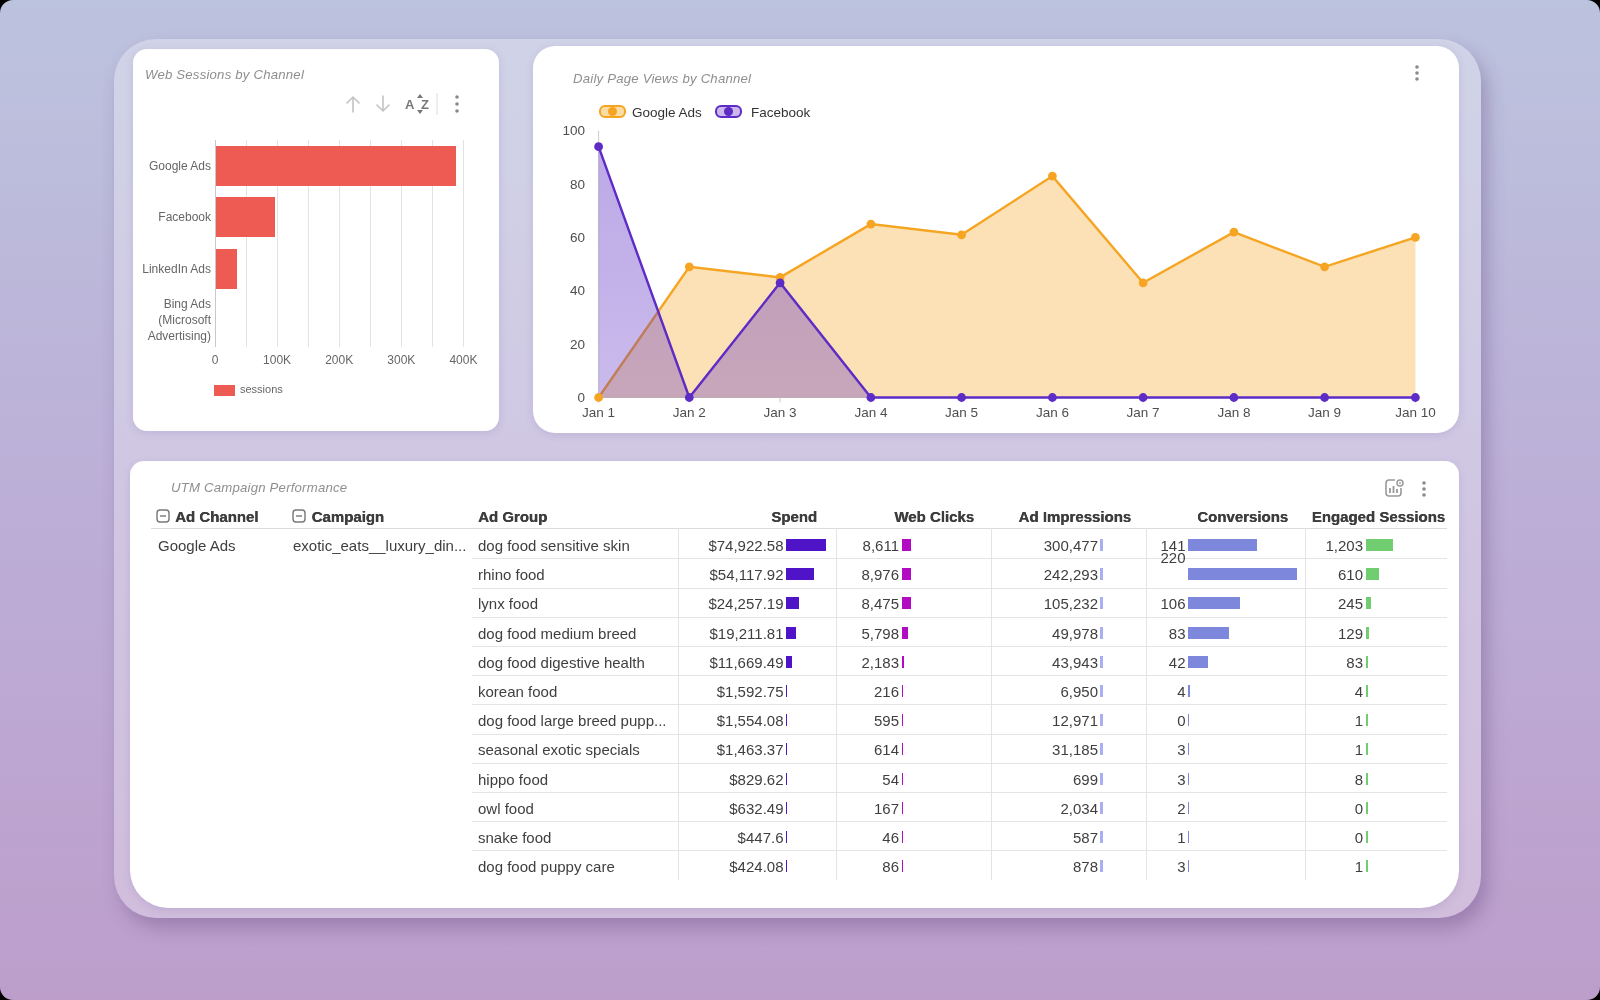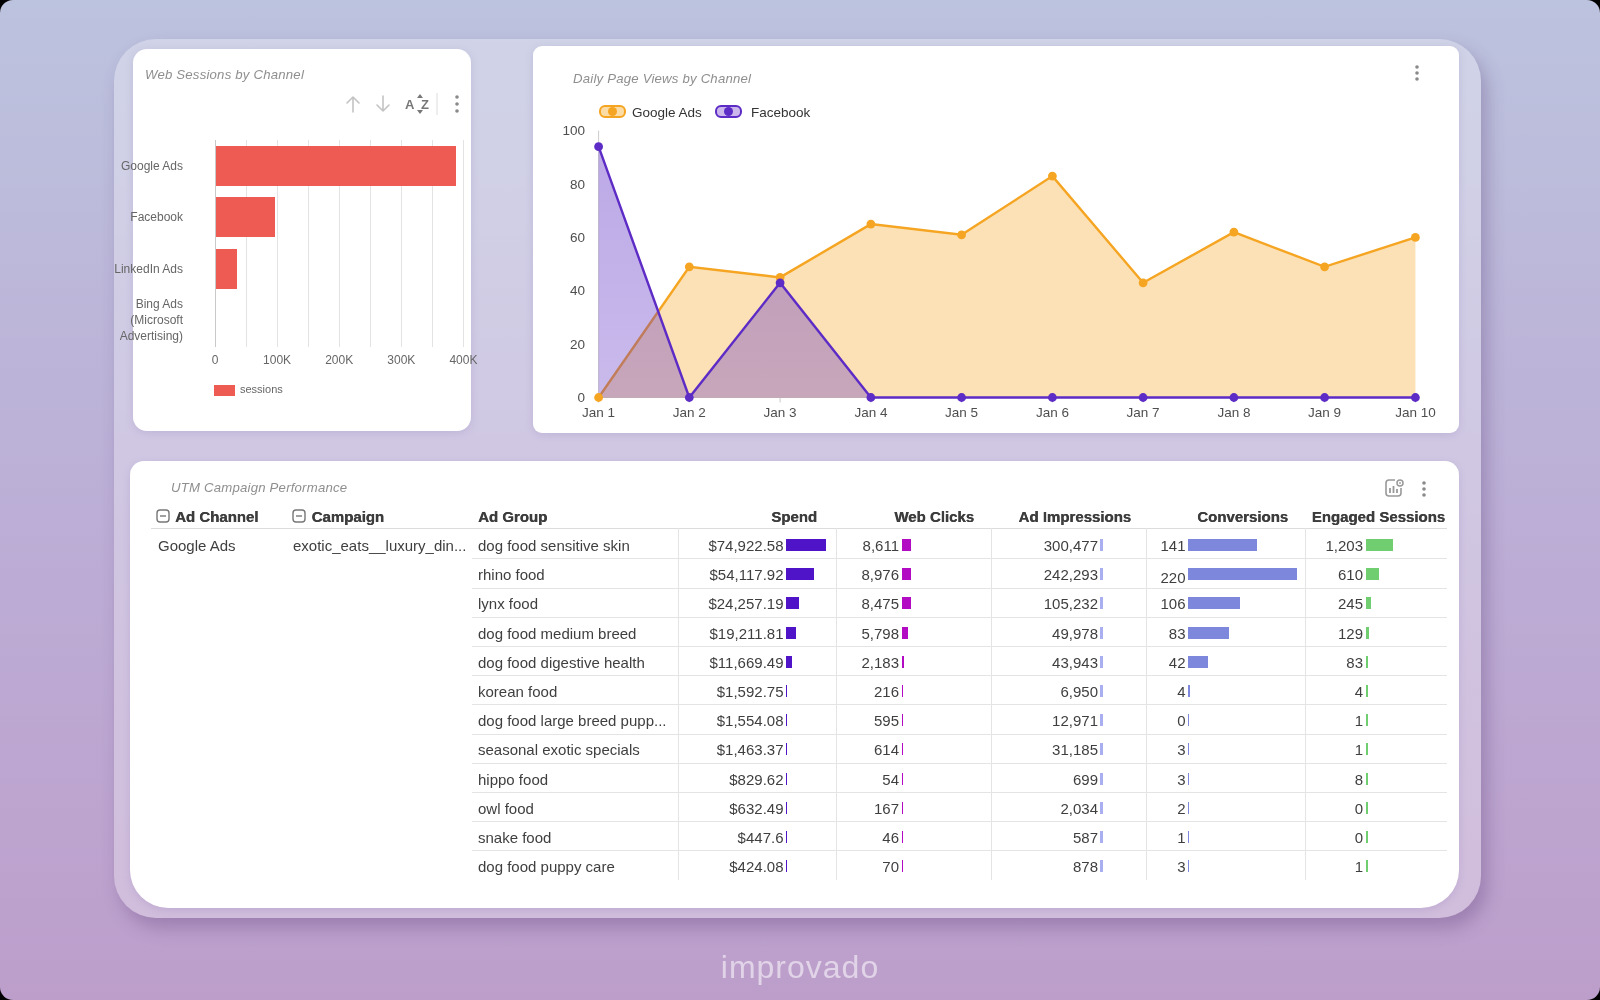--- a/index.html
+++ b/index.html
@@ -19,21 +19,21 @@
 .rbar{position:absolute;height:40px;background:#ee5b52}
 .cat{position:absolute;right:288px;width:120px;text-align:right;font-size:12px;color:#666;transform:translateY(-50%)}
 .xlab{position:absolute;width:60px;text-align:center;font-size:12px;color:#666;transform:translateY(-50%)}
 .axt{font-size:13.5px;fill:#4f4f4f;font-family:"Liberation Sans",sans-serif}
 .lgtxt{position:absolute;font-size:13.5px;color:#333;transform:translateY(-50%)}
 </style></head>
 <body>
 <div class="page">
  <div class="container"></div>
 
- <div class="card" style="left:133px;top:49px;width:338px;height:381.6px;border-radius:14px">
+ <div class="card" style="left:133px;top:49px;width:366px;height:381.6px;border-radius:14px">
   <div class="title" style="left:12px;top:18px">Web Sessions by Channel</div>
   <svg class="abs" style="left:210px;top:44px" width="130" height="22" viewBox="0 0 130 22">
     <g stroke="#c3c3c3" stroke-width="1.6" fill="none" stroke-linecap="round" stroke-linejoin="round">
       <path d="M10 19 V4 M4 10 L10 4 L16 10"></path>
       <path d="M40 3 V18 M34 12 L40 18 L46 12"></path>
     </g>
     <g fill="#777" font-size="13" font-weight="bold" font-family="Liberation Sans,sans-serif">
       <text x="62" y="16">A</text>
           <text x="78" y="16">Z</text>
     </g>
@@ -64,21 +64,21 @@
       <div class="cat" style="top:271.2px;line-height:16px">Bing Ads<br>(Microsoft<br>Advertising)</div>
   <div class="xlab" style="left:52.0px;top:311px">0</div>
 <div class="xlab" style="left:114.1px;top:311px">100K</div>
 <div class="xlab" style="left:176.2px;top:311px">200K</div>
 <div class="xlab" style="left:238.3px;top:311px">300K</div>
 <div class="xlab" style="left:300.4px;top:311px">400K</div>
   <div class="abs" style="left:81px;top:336px;width:21px;height:11px;background:#ee5b52"></div>
   <div class="abs" style="left:107px;top:334px;font-size:11px;color:#666">sessions</div>
  </div>
 
- <div class="card" style="left:533px;top:46px;width:926px;height:386.5px;border-radius:9px">
+ <div class="card" style="left:533px;top:46px;width:926px;height:386.5px;border-radius:22px">
   <div class="title" style="left:40px;top:25px">Daily Page Views by Channel</div>
   <svg class="abs" style="left:880px;top:18px" width="8" height="18" viewBox="0 0 8 18">
    <g fill="#8a8a8a">
           <circle cx="4" cy="3" r="1.8"></circle>
           <circle cx="4" cy="9" r="1.8"></circle>
           <circle cx="4" cy="15" r="1.8"></circle>
         </g>
   </svg>
 
   <div class="abs" style="left:65.6px;top:59px;width:27px;height:13px;border:2px solid #f5a522;border-radius:6px;background:#fbdca4"></div>
@@ -214,21 +214,21 @@
 <div class="bar" style="left:1057.5px;top:78.0px;width:69.9px;background:#7d87dc"></div>
 <div class="cell" style="right:95.6px;top:84.0px;text-align:right">1,203</div>
 <div class="bar" style="left:1236px;top:78.0px;width:26.5px;background:#70ce70"></div>
       <div class="cell" style="left:348.0px;top:113.2px">rhino food</div>
 <div class="cell" style="right:675.1px;top:113.2px;text-align:right">$54,117.92</div>
 <div class="bar" style="left:655.5px;top:107.2px;width:28.9px;background:#5014c8"></div>
 <div class="cell" style="right:559.6px;top:113.2px;text-align:right">8,976</div>
 <div class="bar" style="left:771.5px;top:107.2px;width:9.9px;background:#b30ac4"></div>
 <div class="cell" style="right:360.6px;top:113.2px;">242,293</div>
 <div class="bar" style="left:970px;top:107.2px;width:2.8px;background:#a9aff0"></div>
-<div class="cell" style="right:273.1px;top:116px;text-align:center">220</div>
+<div class="cell" style="right:273.1px;top:96px;text-align:center">220</div>
 <div class="bar" style="left:1057.5px;top:107.2px;width:109.0px;background:#7d87dc"></div>
 <div class="cell" style="right:95.6px;top:113.2px;text-align:right">610</div>
 <div class="bar" style="left:1236px;top:107.2px;width:13.4px;background:#70ce70"></div>
       <div class="cell" style="left:348.0px;top:142.4px">lynx food</div>
 <div class="cell" style="right:675.1px;top:142.4px;text-align:right">$24,257.19</div>
 <div class="bar" style="left:655.5px;top:136.4px;width:13.0px;background:#5014c8"></div>
 <div class="cell" style="right:559.6px;top:142.4px;text-align:right">8,475</div>
 <div class="bar" style="left:771.5px;top:136.4px;width:9.3px;background:#b30ac4"></div>
 <div class="cell" style="right:360.6px;top:142.4px;text-align:right">105,232</div>
 <div class="bar" style="left:970px;top:136.4px;width:2.8px;background:#a9aff0"></div>
@@ -320,24 +320,23 @@
 <div class="bar" style="left:771.5px;top:370.0px;width:1.8px;background:#b30ac4"></div>
 <div class="cell" style="right:360.6px;top:376.0px;text-align:right">587</div>
 <div class="bar" style="left:970px;top:370.0px;width:2.8px;background:#a9aff0"></div>
 <div class="cell" style="right:273.1px;top:376.0px;text-align:right">1</div>
 <div class="bar" style="left:1057.5px;top:370.0px;width:1.8px;background:#7d87dc"></div>
 <div class="cell" style="right:95.6px;top:376.0px;text-align:right">0</div>
 <div class="bar" style="left:1236px;top:370.0px;width:1.8px;background:#70ce70"></div>
       <div class="cell" style="left:348.0px;top:405.2px">dog food puppy care</div>
 <div class="cell" style="right:675.1px;top:405.2px;text-align:right">$424.08</div>
 <div class="bar" style="left:655.5px;top:399.2px;width:1.8px;background:#5014c8"></div>
-<div class="cell" style="right:559.6px;top:405.2px;text-align:right">70</div>
+<div class="cell" style="right:559.6px;top:405.2px;text-align:right">86</div>
 <div class="bar" style="left:771.5px;top:399.2px;width:1.8px;background:#b30ac4"></div>
 <div class="cell" style="right:360.6px;top:405.2px;text-align:right">878</div>
 <div class="bar" style="left:970px;top:399.2px;width:2.8px;background:#a9aff0"></div>
 <div class="cell" style="right:273.1px;top:405.2px;text-align:right">3</div>
 <div class="bar" style="left:1057.5px;top:399.2px;width:1.8px;background:#7d87dc"></div>
 <div class="cell" style="right:95.6px;top:405.2px;text-align:right">1</div>
 <div class="bar" style="left:1236px;top:399.2px;width:1.8px;background:#70ce70"></div>
  </div>
 
- <div class="abs" style="left:0;top:949px;width:1600px;text-align:center;font-size:32px;color:rgba(255,255,255,0.55);letter-spacing:1px">improvado</div>
 </div>
 
 </body></html>

